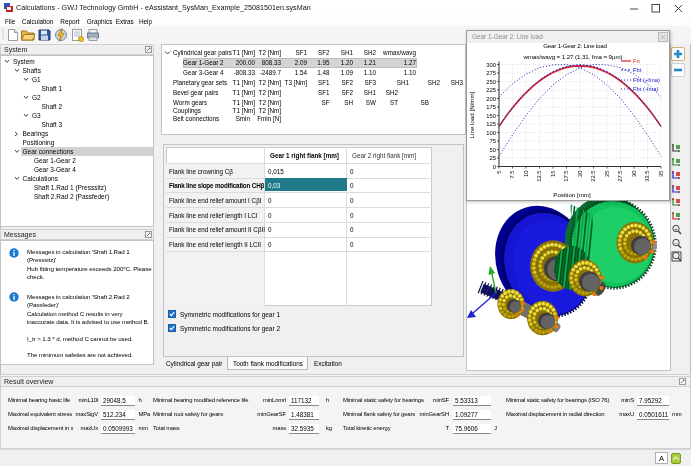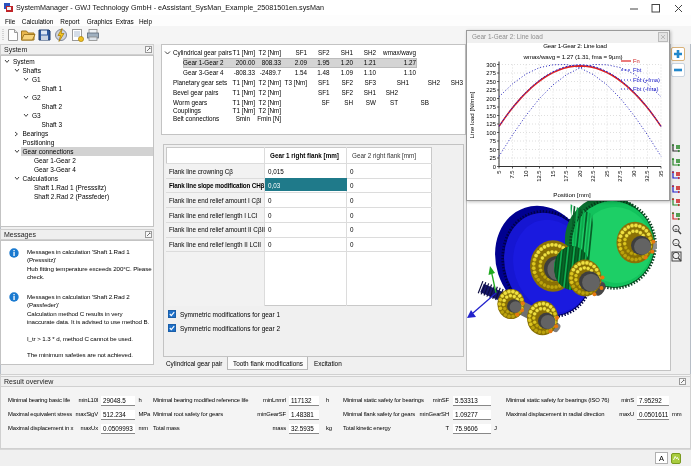--- a/index.html
+++ b/index.html
@@ -12,21 +12,21 @@
 .lbl{position:absolute;font-size:5.9px;letter-spacing:-0.15px;line-height:9px;white-space:nowrap;}
 </style></head>
 <body>
 
 <div class="abs" style="left:0;top:0;width:691px;height:15px;background:#ffffff;"></div>
 <svg class="abs" style="left:4px;top:3px;" width="9" height="9" viewBox="0 0 9 9">
   <rect x="0" y="0" width="6" height="6" fill="#2a52be"></rect>
   <rect x="2" y="3" width="7" height="6" fill="#c02428"></rect>
   <rect x="3" y="4" width="4" height="3" fill="#f2f2f2"></rect>
 </svg>
-<div class="abs" style="left:16px;top:3px;font-size:7.2px;line-height:9px;color:#111;">SystemManager - GWJ Technology GmbH - eAssistant_SysMan_Example_25081501en.sysMan</div>
+<div class="abs" style="left:16px;top:3px;font-size:7.2px;line-height:9px;color:#111;">Calculations - GWJ Technology GmbH - eAssistant_SysMan_Example_25081501en.sysMan</div>
 <svg class="abs" style="left:628px;top:2px;" width="60" height="12" viewBox="0 0 60 12">
   <line x1="2" y1="7" x2="10" y2="7" stroke="#444" stroke-width="1"></line>
   <rect x="24" y="2.5" width="7.5" height="7.5" fill="none" stroke="#444" stroke-width="1"></rect>
   <path d="M47 3 L54 10 M54 3 L47 10" stroke="#444" stroke-width="1"></path>
 </svg>
 
 <div class="abs" style="left:0;top:15px;width:691px;height:11px;background:#fdfdfd;"></div>
 <div class="abs" style="left:5px;top:16.5px;font-size:6.4px;line-height:9px;">File</div>
 <div class="abs" style="left:21.8px;top:16.5px;font-size:6.4px;line-height:9px;">Calculation</div>
 <div class="abs" style="left:60.3px;top:16.5px;font-size:6.4px;line-height:9px;">Report</div>

